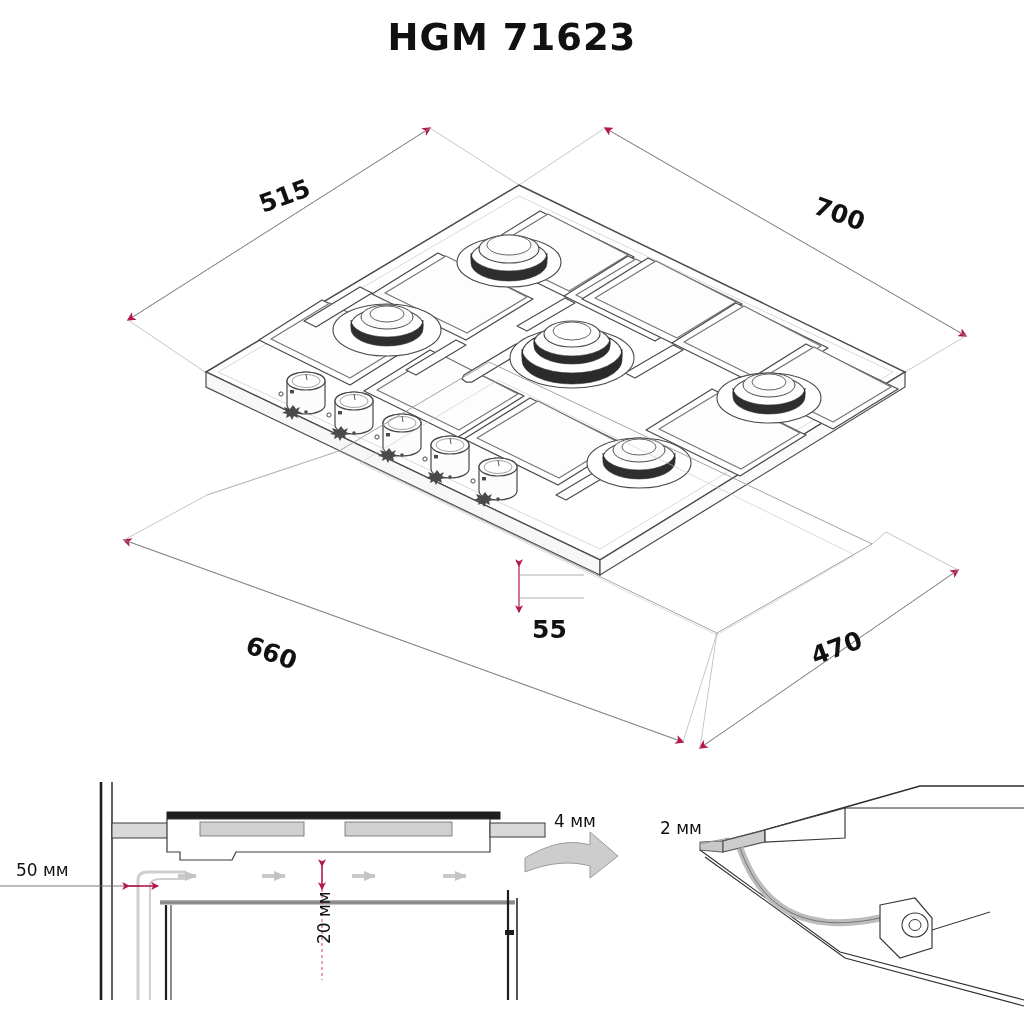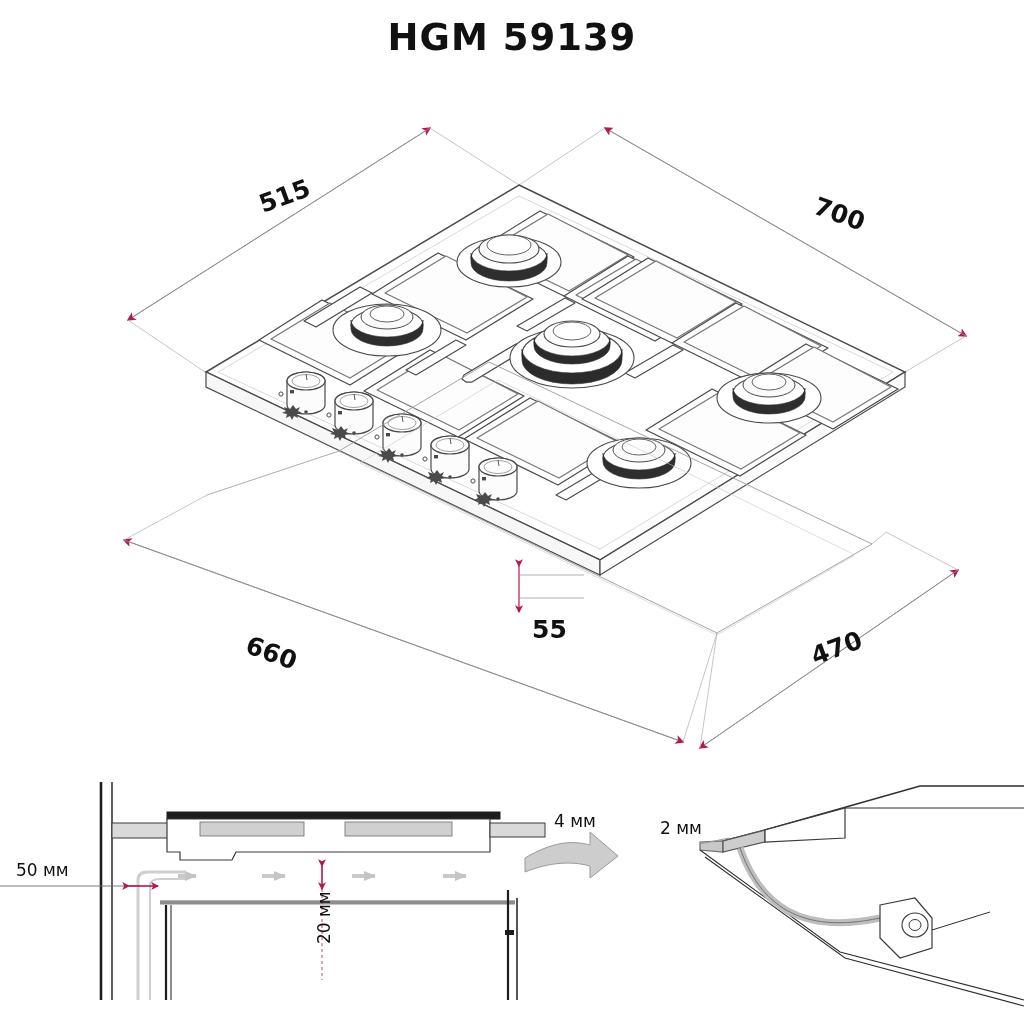--- a/index.html
+++ b/index.html
@@ -33,21 +33,21 @@
     font-size:17px;
     font-weight:500;
     fill:#111111;
   }
 </style>
 </head>
 <body>
 
 <div id="page">
 
-  <div class="title">HGM 59139</div>
+  <div class="title">HGM 71623</div>
 
   <svg width="1024" height="1024" viewBox="0 0 1024 1024">
     <defs>
       <marker id="dimArrow" markerWidth="9" markerHeight="9" refX="7.5" refY="4.5" orient="auto" markerUnits="userSpaceOnUse">
         <path d="M0,0 L9,4.5 L0,9 L2.2,4.5 Z" fill="#b5184a"></path>
       </marker>
       <marker id="dimArrowS" markerWidth="8" markerHeight="8" refX="6.8" refY="4" orient="auto" markerUnits="userSpaceOnUse">
         <path d="M0,0 L8,4 L0,8 L2,4 Z" fill="#b5184a"></path>
       </marker>
       <marker id="grayArrow" markerWidth="12" markerHeight="10" refX="11" refY="5" orient="auto" markerUnits="userSpaceOnUse">

